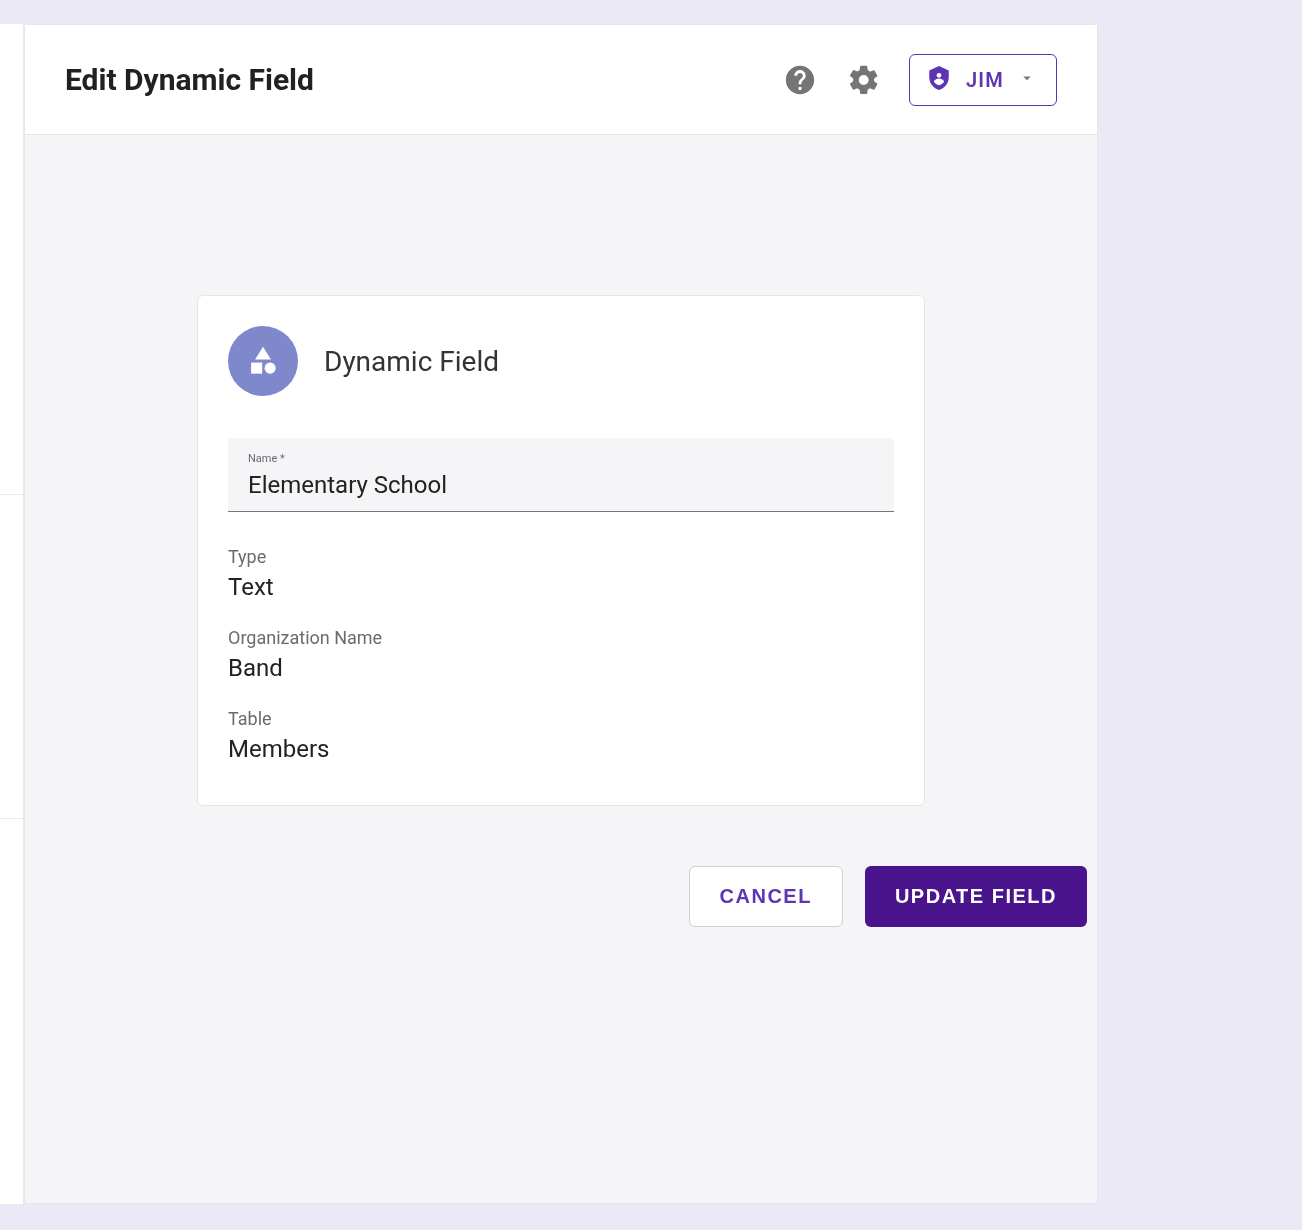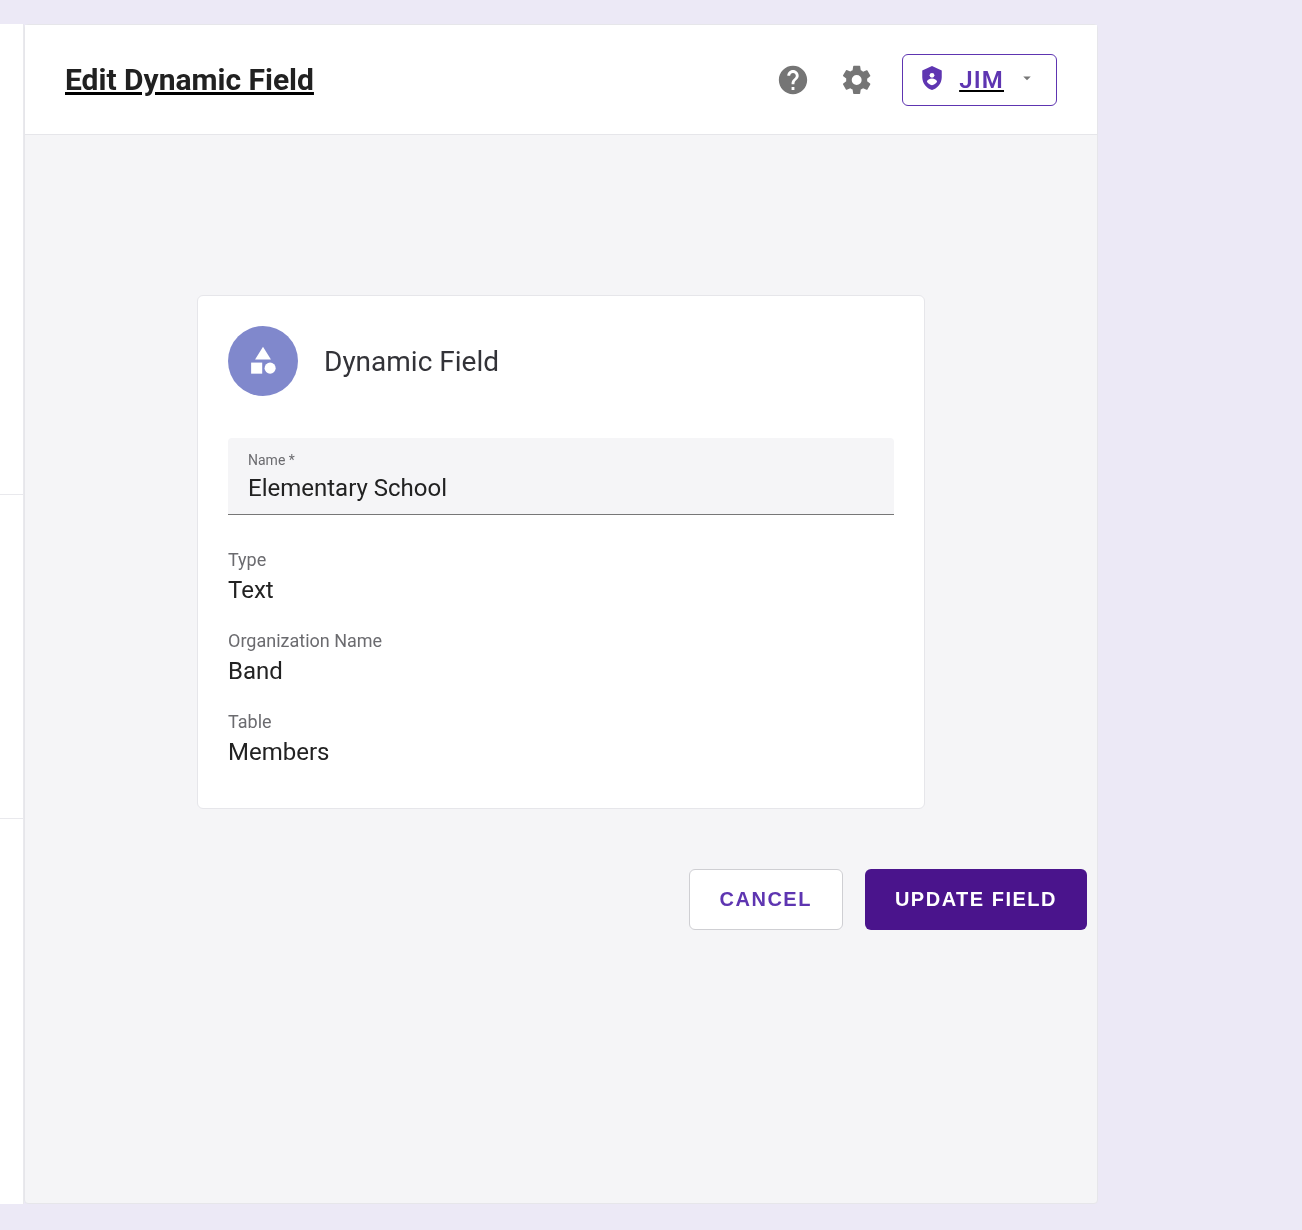--- a/index.html
+++ b/index.html
@@ -25,21 +25,20 @@
     height: 1180px;
   }
   .header-bar {
     background: #fff;
     height: 110px;
     border-bottom: 1px solid #e6e6ea;
     display: flex;
     align-items: center;
     padding: 4px 40px;
     justify-content: space-between;
-    text-decoration: underline;
   }
   .title {
     font-size: 30px;
     font-weight: 700;
     color: #212121;
   }
   .header-actions {
     display: flex;
     align-items: center;
     gap: 26px;
@@ -56,21 +55,21 @@
   .user-chip {
     display: flex;
     align-items: center;
     gap: 14px;
     border: 1px solid #5e35b1;
     border-radius: 6px;
     padding: 10px 20px 10px 16px;
     cursor: pointer;
   }
   .user-chip .name {
-    font-size: 24px;
+    font-size: 20px;
     font-weight: 600;
     letter-spacing: 1.2px;
     color: #5e35b1;
   }
   .body {
     padding: 60px 32px 48px 32px;
   }
   .back-btn {
     display: inline-flex;
     align-items: center;
@@ -117,21 +116,21 @@
     color: #333338;
   }
   .field-name {
     background: #f5f5f7;
     border-bottom: 1px solid #777;
     border-radius: 4px 4px 0 0;
     padding: 14px 20px 12px 20px;
     margin-bottom: 34px;
   }
   .field-name .lbl {
-    font-size: 14px;
+    font-size: 11px;
     color: #6b6b6f;
     margin-bottom: 6px;
   }
   .field-name input {
     width: 100%;
     border: none;
     background: transparent;
     font-size: 24px;
     color: #222;
     outline: none;

